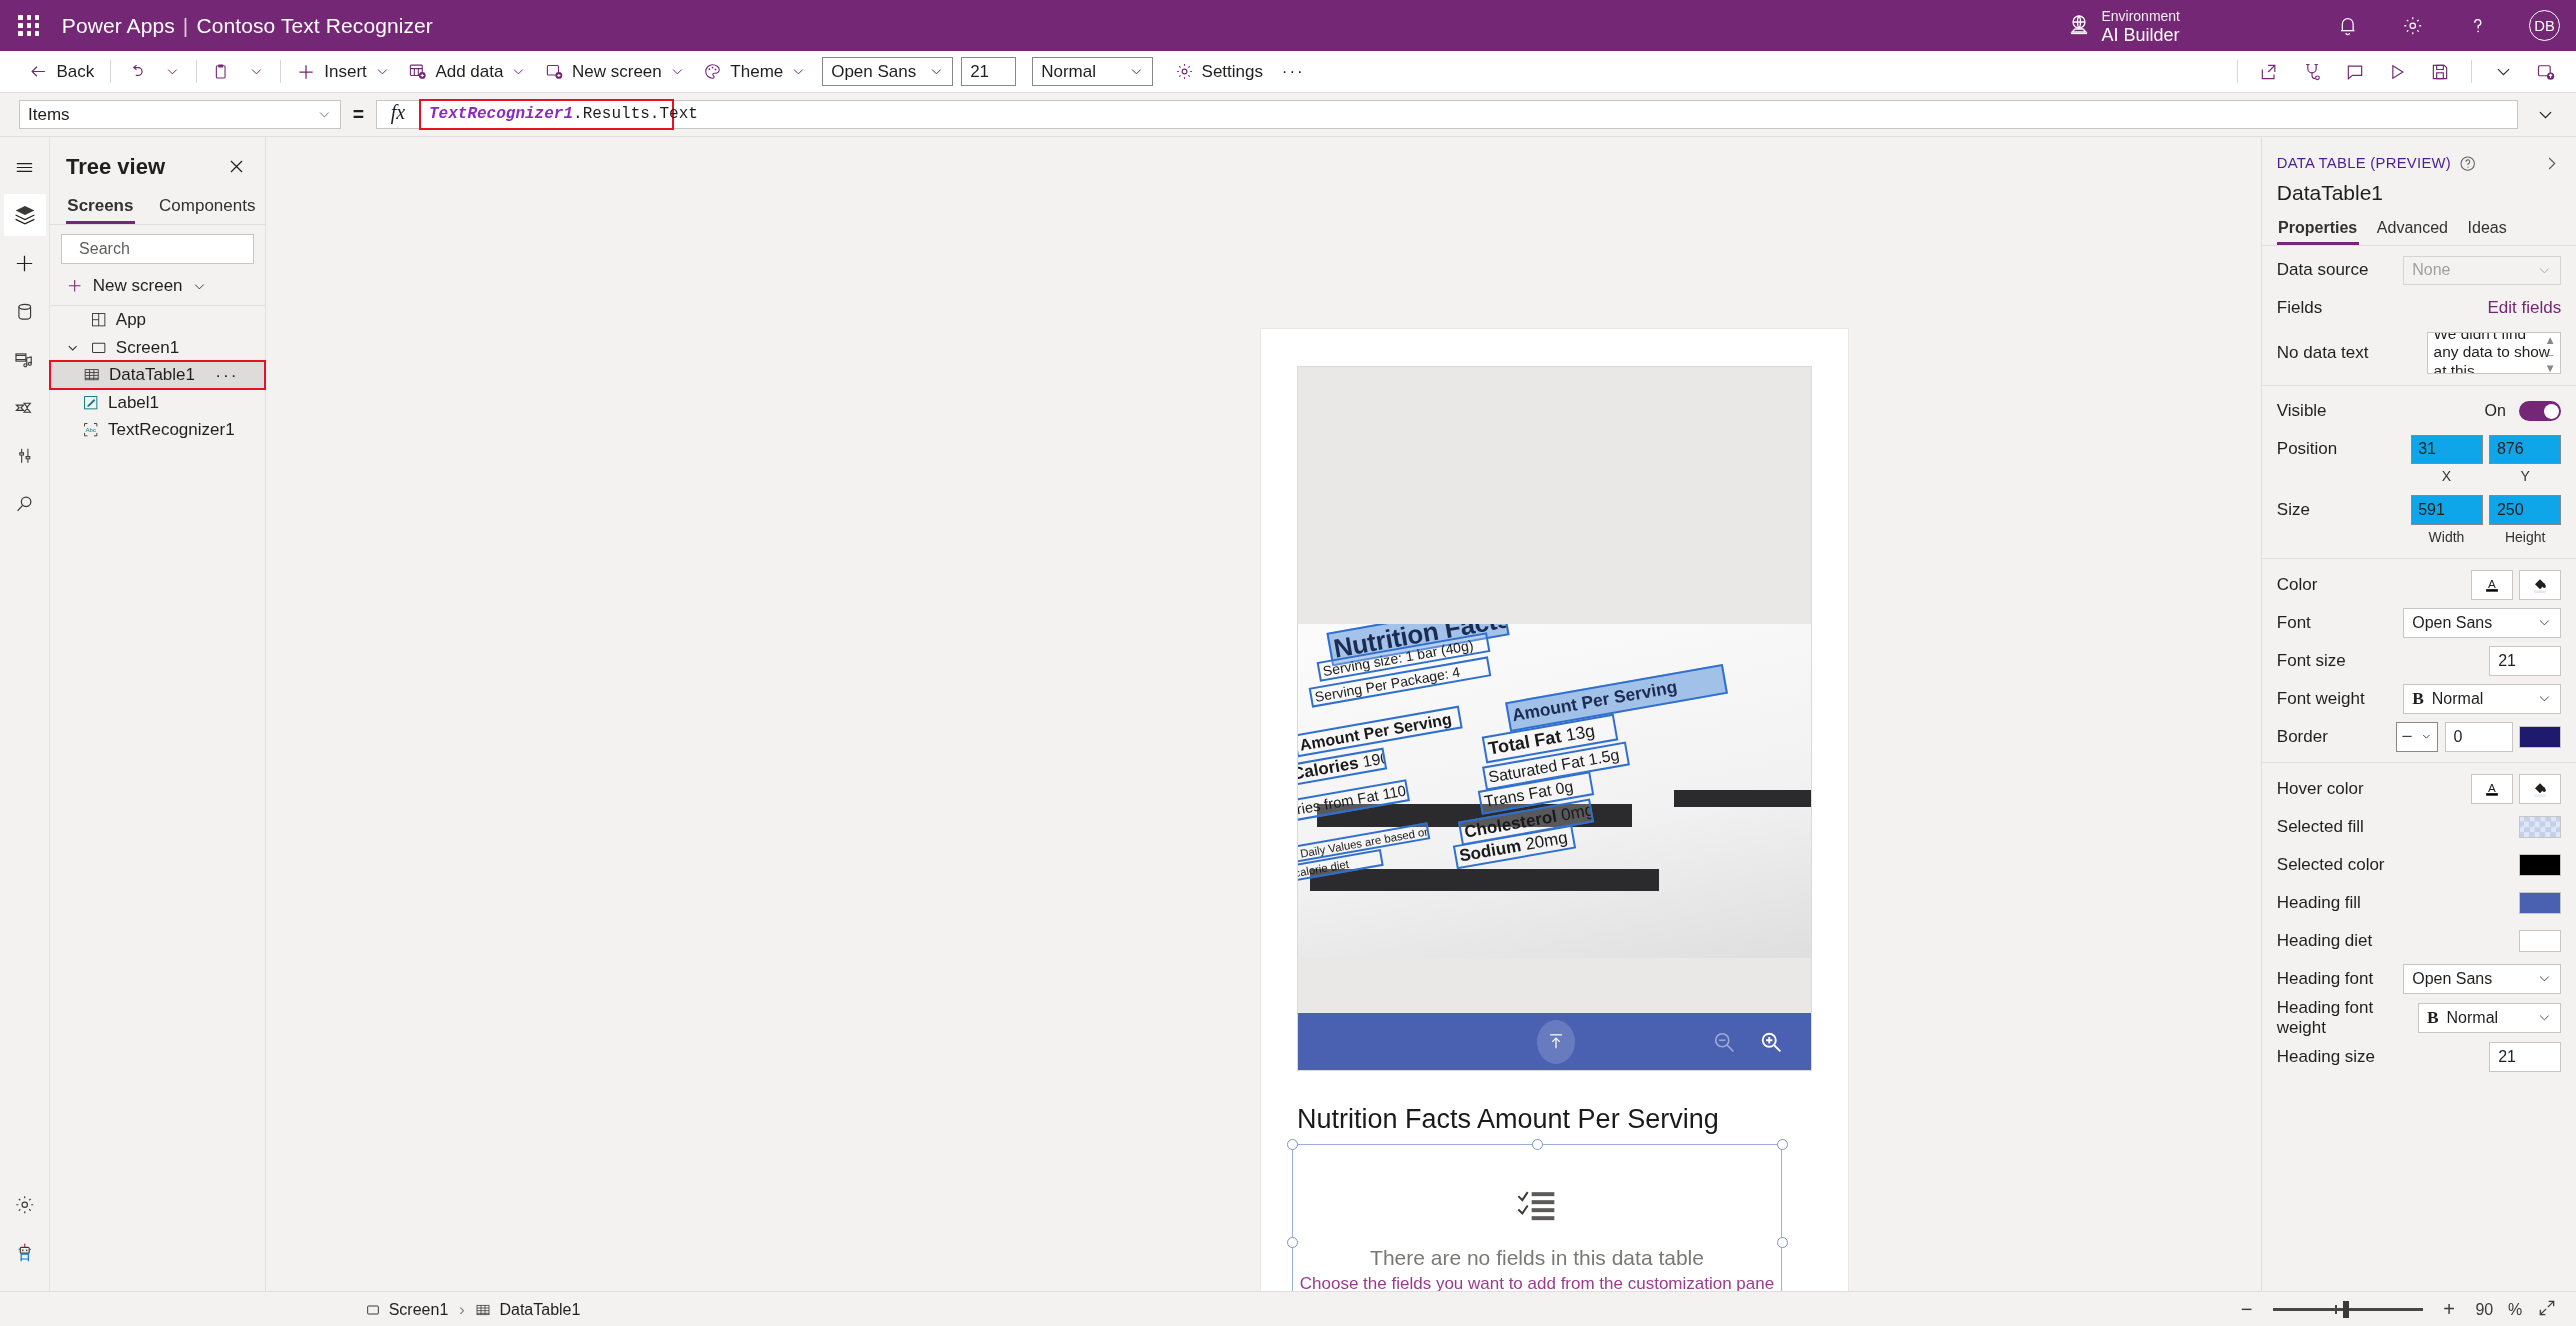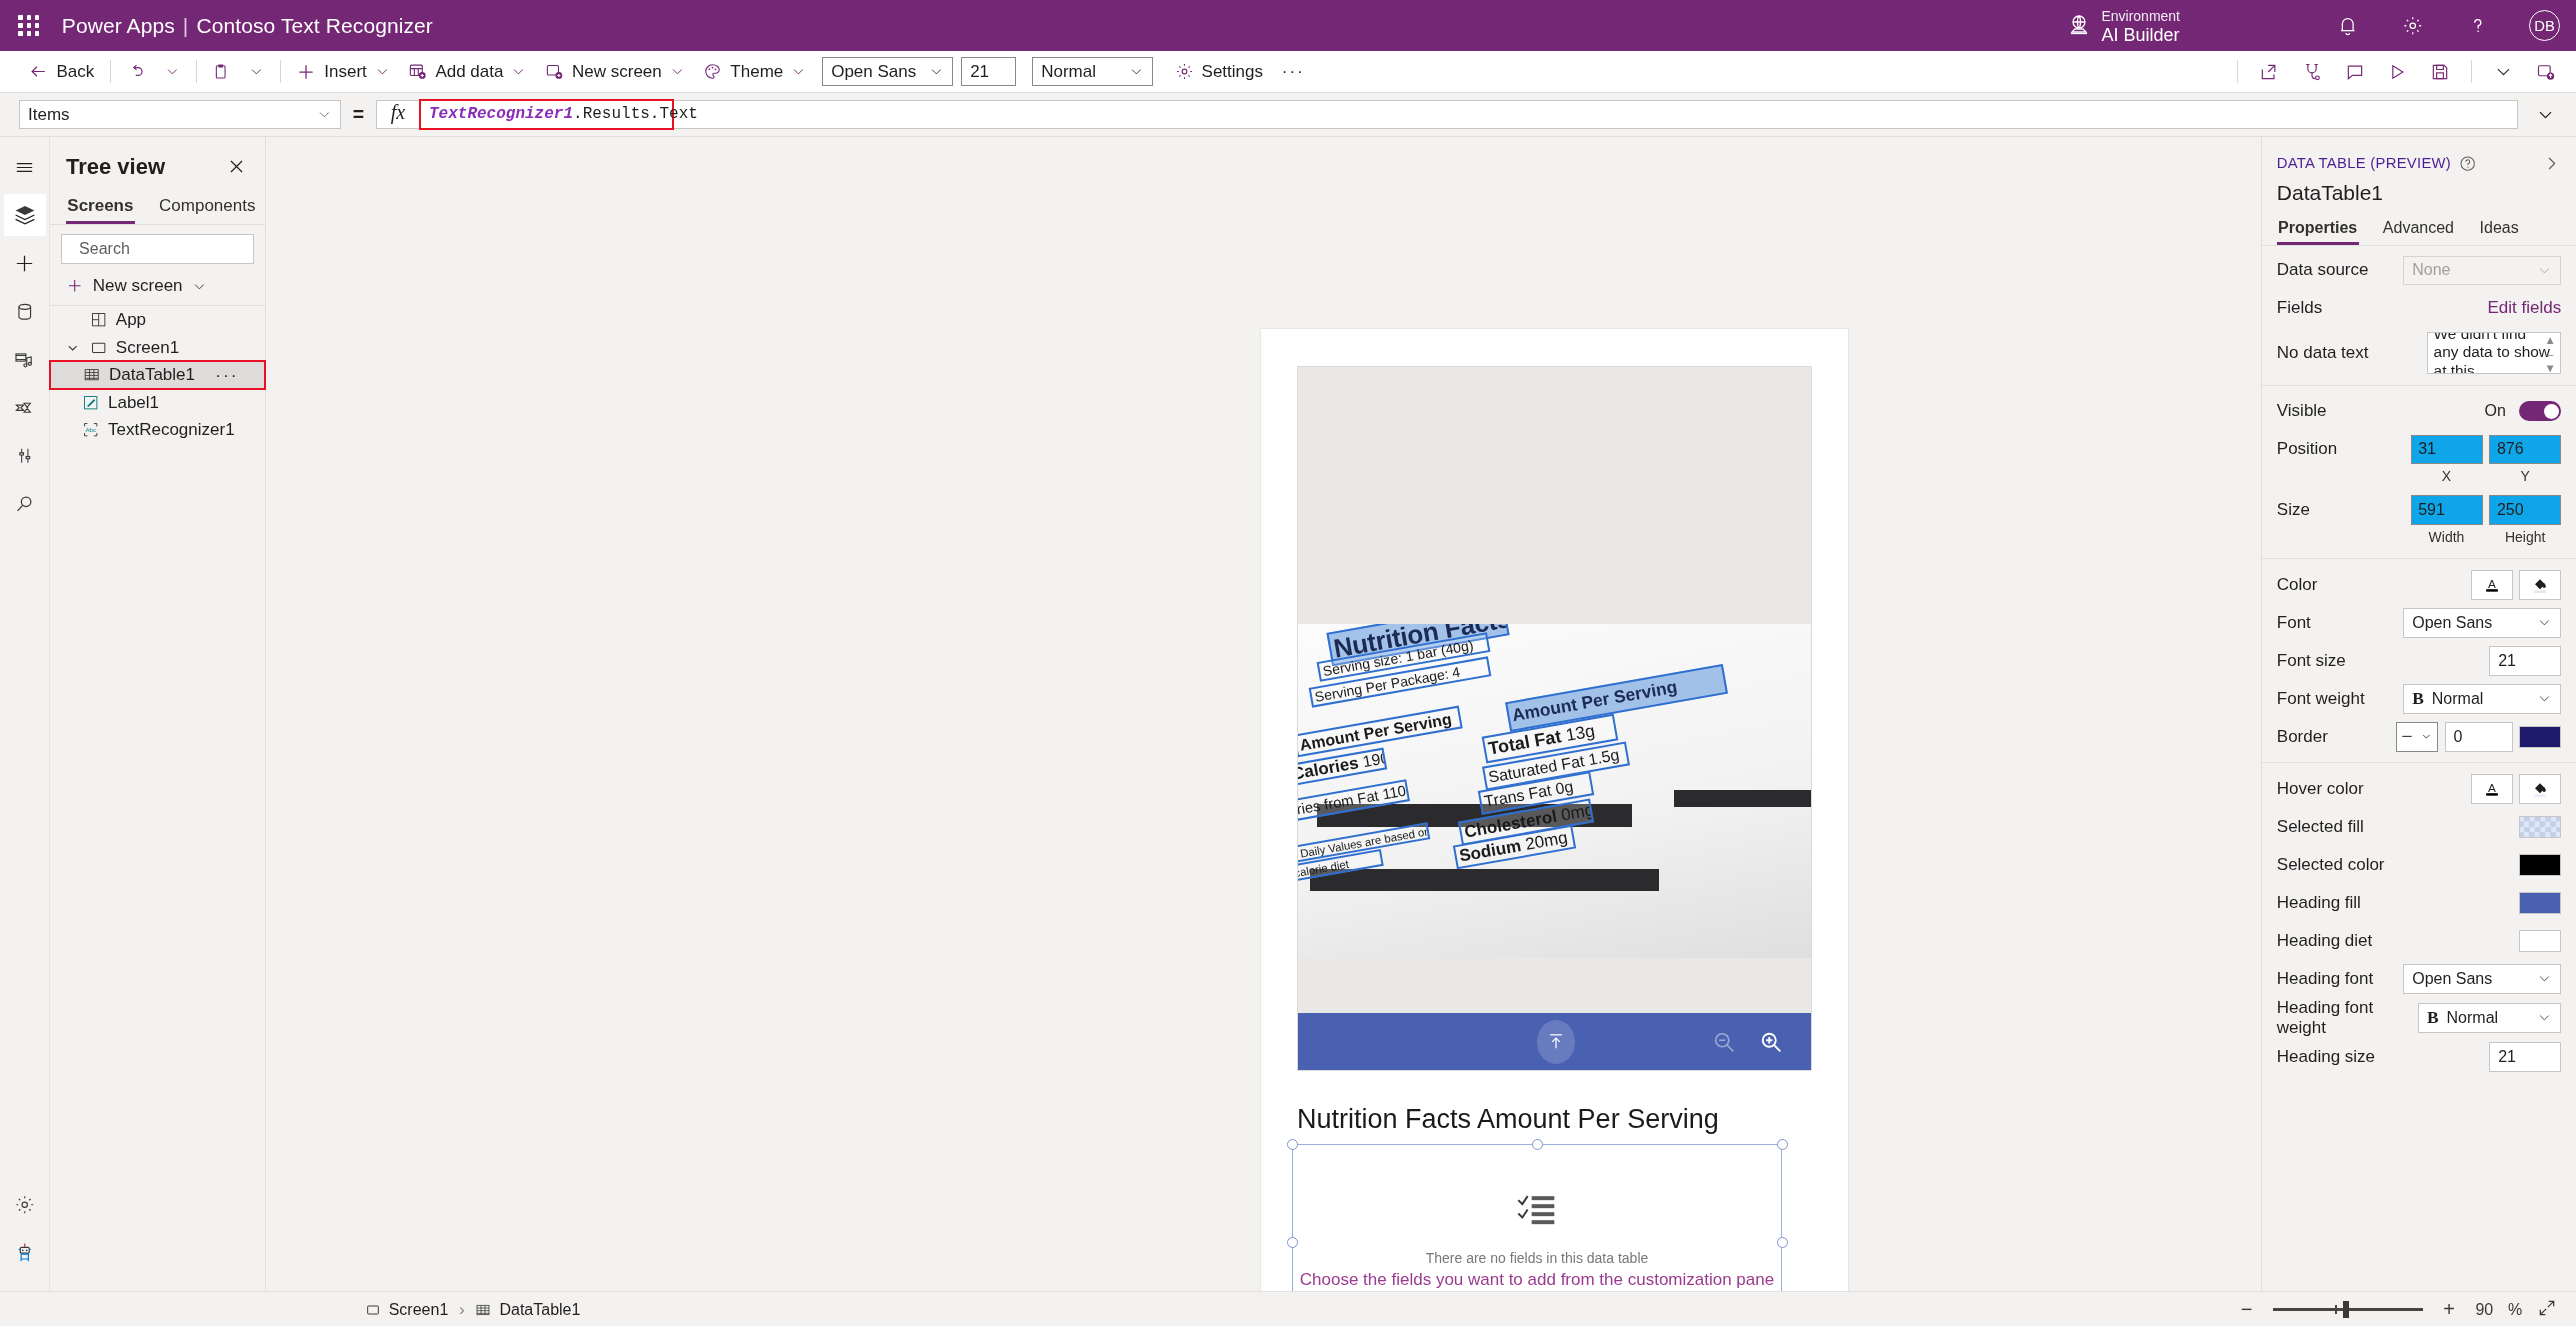--- a/index.html
+++ b/index.html
@@ -199,38 +199,38 @@
   .canvas-label{
     position:absolute; left:36px; top:775px; width:516px;
     font-size:27px; color:#1a1a1a; font-weight:400;
   }
   .dt{
     position:absolute; left:31px; top:815px; width:490px; height:194px;
     border:0.7px solid #9ab1de; background:#fff;
     display:flex;flex-direction:column;align-items:center;justify-content:center;
   }
   .dt-ico{ width:40px;height:35px;position:relative;margin-bottom:23px;}
-  .dt .t1{ font-size:14px;color:#7a7876;margin-bottom:4px;}
+  .dt .t1{ font-size:21px;color:#7a7876;margin-bottom:4px;}
   .dt .t2{ font-size:17px;color:#a4373a;color:#9b3b8f;}
   .hnd{
     position:absolute;width:11.4px;height:11.4px;border:1.3px solid #7a96cc;border-radius:50%;
     background:#fff;
   }
 
   
   .props{
     width:315px;flex:0 0 315px;background:#f3f2f1;border-left:0.7px solid #e1dfdd;
     display:flex;flex-direction:column;padding:0;
   }
   .props-head{ display:flex;align-items:center;padding:14.8px 13.4px 4px 14.8px;gap:8px;}
   .props-kind{ font-size:14.8px;color:#4c1d95;letter-spacing:0.3px;}
   .qmark{ width:17.4px;height:17.4px;flex:0 0 17.4px;cursor:pointer;}
   .props-collapse{ margin-left:auto;width:23px;height:23px;display:flex;align-items:center;justify-content:center;cursor:pointer;}
   .props-name{ font-size:21px;padding:2.7px 14.8px 10.7px;color:#201f1e;}
-  .props-tabs{ display:flex;gap:23px;padding:0 14.8px;border-bottom:0.7px solid #e1dfdd;}
+  .props-tabs{ display:flex;gap:17px;padding:0 14.8px;border-bottom:0.7px solid #e1dfdd;}
   .props-tab{ font-size:16px;padding:2.7px 1.3px 8px;cursor:pointer;position:relative;color:#323130;}
   .props-tab.active{ font-weight:700;}
   .props-tab.active:after{content:"";position:absolute;left:0;right:0;bottom:0;height:2.7px;background:#742774;}
   .prow{
     display:flex;align-items:center;min-height:38px;padding:0 14.8px;gap:6.7px;
   }
   .prow .plab{ font-size:17px;color:#201f1e;flex:1 1 auto;}
   .pdiv{ height:0.7px;background:#e1dfdd;margin:6.7px 0;}
   .pinput{
     height:29.5px;background:#fff;border:0.7px solid #c8c6c4;display:flex;align-items:center;

